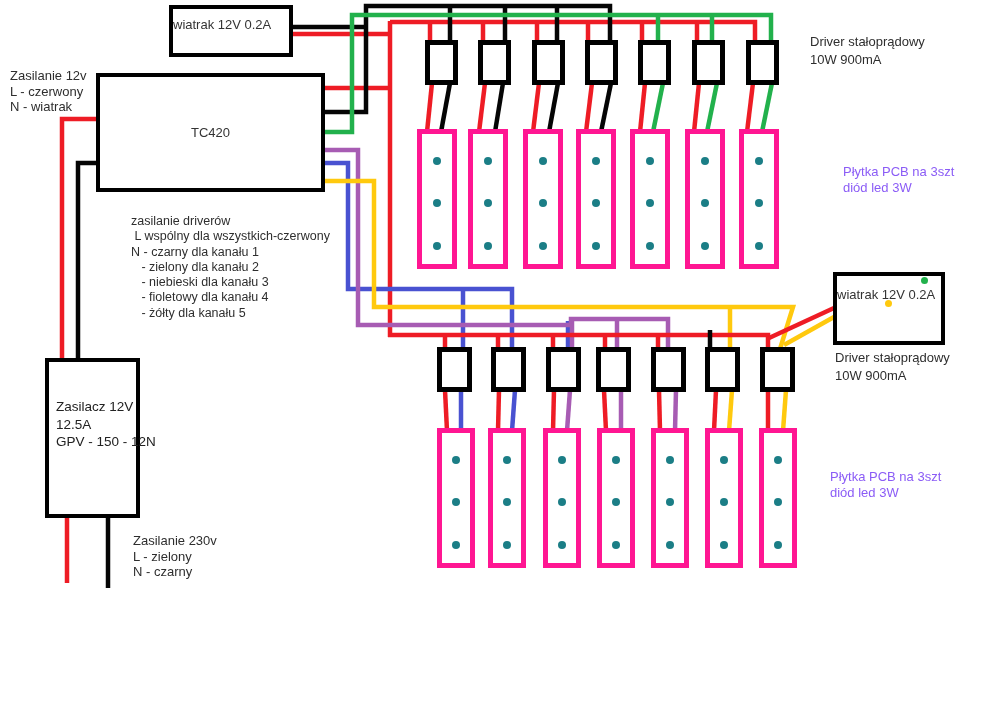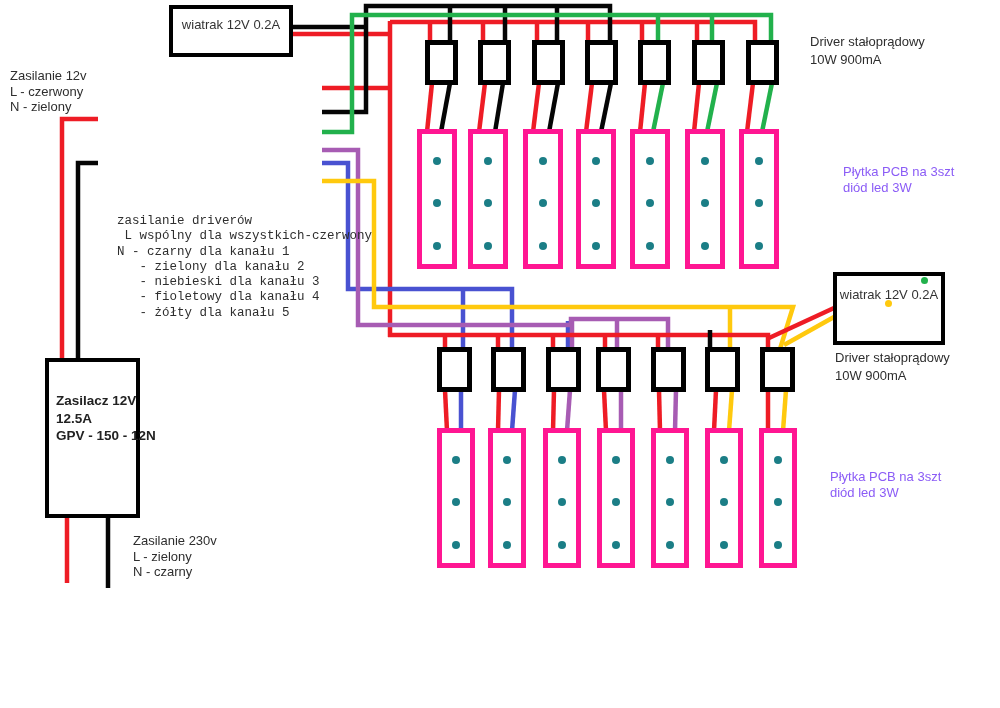--- a/index.html
+++ b/index.html
@@ -1,25 +1,25 @@
 <!DOCTYPE html>
 <html><head>
 <meta charset="utf-8">
 <style>
   html,body{margin:0;padding:0;background:#fff;}
   #stage{position:relative;width:1000px;height:708px;background:#fff;overflow:hidden;
          font-family:"Liberation Sans", sans-serif;}
   #wires{position:absolute;left:0;top:0;}
   .blackbox{position:absolute;background:#fff;border:4px solid #000;box-sizing:border-box;}
   .boxlabel{font-size:13px;color:#333;white-space:pre;}
-  .fanbox{display:flex;justify-content:center;}
+  .fanbox{display:flex;}
   .fan1-label{padding-top:8px;}
   .fan2-label{padding-top:11px;}
   .tcbox{display:flex;align-items:center;justify-content:center;}
-  .psu-label{position:absolute;left:7px;top:30px;font-size:13.5px;line-height:17.5px;color:#222;font-weight:bold;}
+  .psu-label{position:absolute;left:7px;top:36px;font-size:13.5px;line-height:17.5px;color:#222;}
   .note{position:absolute;font-size:13px;line-height:15.5px;color:#2e2e2e;white-space:pre;}
   .note-small{font-size:12.5px;line-height:15.3px;}
   .note-pink{color:#8b5cf6;line-height:16px;}
   .note-wide{line-height:17.5px;}
   .driver-box{position:absolute;background:#fff;border:5px solid #000;box-sizing:border-box;}
   .pcb-box{position:absolute;background:#fff;border:5px solid #ff1692;box-sizing:border-box;}
   .led-dot{position:absolute;width:8px;height:8px;border-radius:50%;background:#1b7e86;}
   .fan-dot{position:absolute;width:7px;height:7px;border-radius:50%;}
 </style>
 </head>
@@ -94,35 +94,38 @@
       <polyline points="716,390 714,431" fill="none" stroke="#ee1c25" stroke-width="4.5"></polyline>
       <polyline points="732,390 729,431" fill="none" stroke="#ffc90e" stroke-width="4.5"></polyline>
       <polyline points="768,390 768,431" fill="none" stroke="#ee1c25" stroke-width="4.5"></polyline>
       <polyline points="786,390 783,431" fill="none" stroke="#ffc90e" stroke-width="4.5"></polyline>
     </svg>
 
   <div class="blackbox fanbox" style="left:169px;top:5px;width:124px;height:52px;">
     <span class="boxlabel fan1-label">wiatrak 12V 0.2A</span>
   </div>
 
+  <div class="blackbox tcbox" style="left:96px;top:73px;width:229px;height:119px;">
+    <span class="boxlabel">TC420</span>
+  </div>
 
   <div class="blackbox" style="left:45px;top:358px;width:95px;height:160px;">
     <span class="psu-label boxlabel">Zasilacz 12V
 12.5A
 GPV - 150 - 12N</span>
   </div>
 
   <div class="blackbox fanbox" style="left:833px;top:272px;width:112px;height:73px;">
     <span class="boxlabel fan2-label">wiatrak 12V 0.2A</span>
   </div>
 
   <div class="note" style="left:10px;top:68px;">Zasilanie 12v
 L - czerwony
-N - zielony</div>
-  <div class="note note-small" style="left:117px;top:214px;font-family:Liberation Mono, monospace;">zasilanie driverów
+N - wiatrak</div>
+  <div class="note note-small" style="left:131px;top:214px;">zasilanie driverów
  L wspólny dla wszystkich-czerwony
 N - czarny dla kanału 1
    - zielony dla kanału 2
    - niebieski dla kanału 3
    - fioletowy dla kanału 4
    - żółty dla kanału 5</div>
   <div class="note" style="left:133px;top:533px;">Zasilanie 230v
 L - zielony
 N - czarny</div>
   <div class="note note-wide" style="left:810px;top:33px;">Driver stałoprądowy

